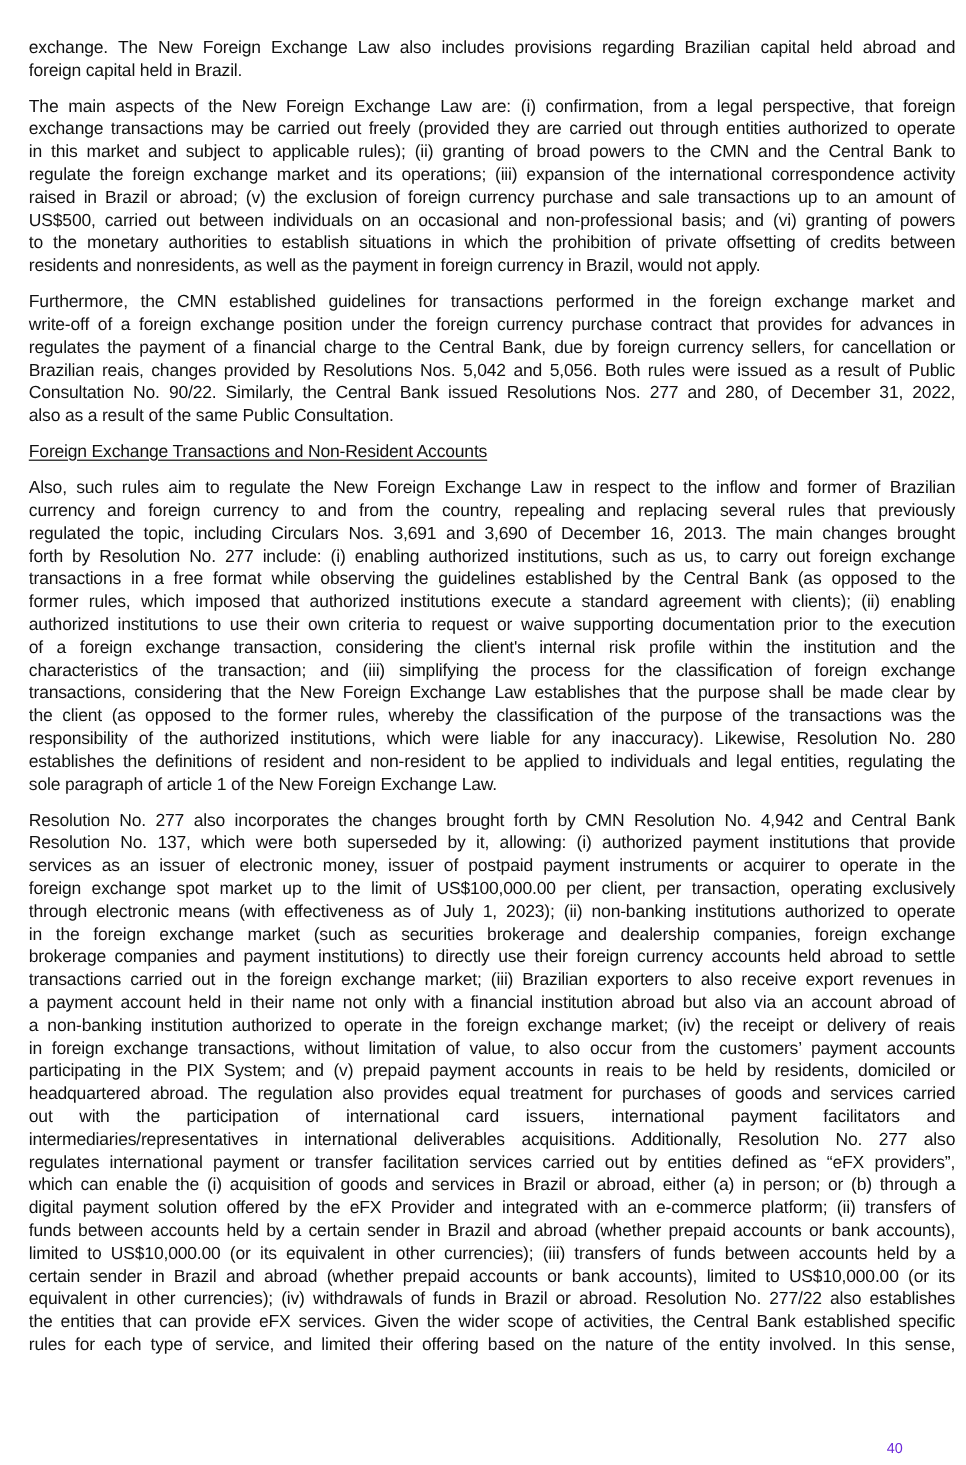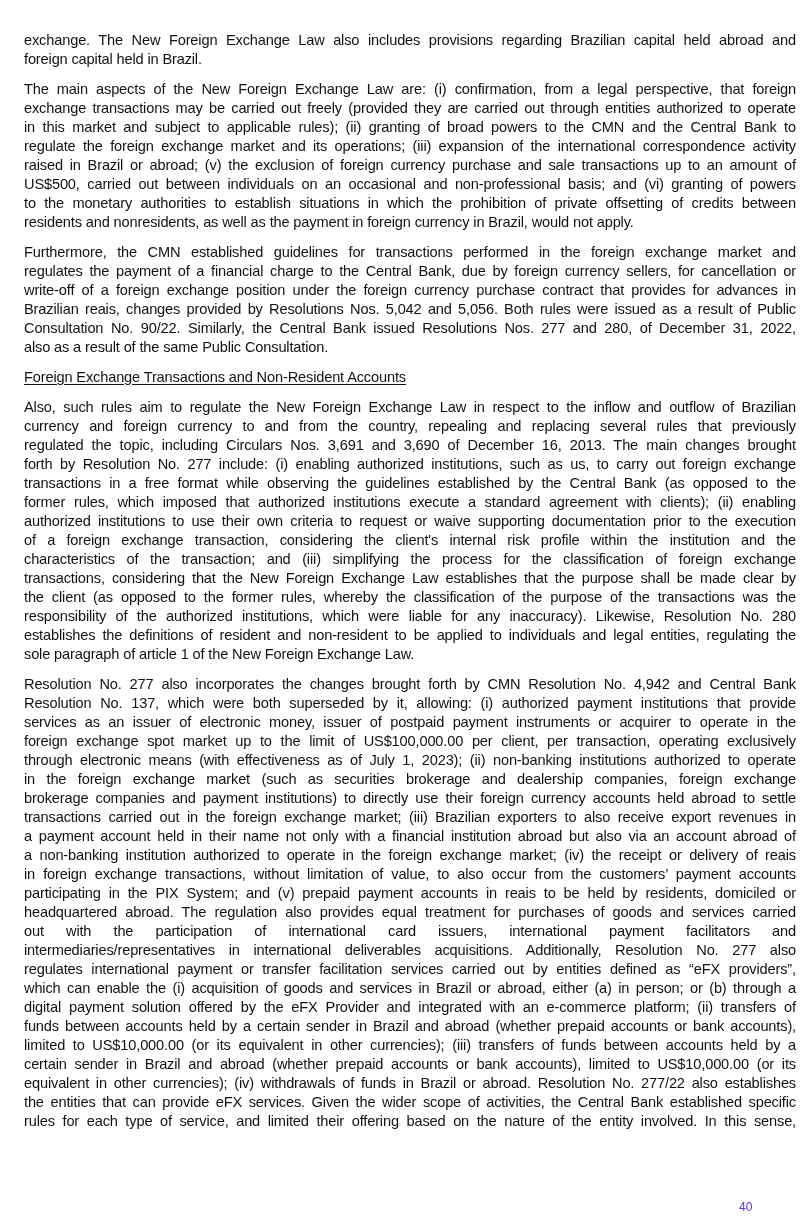--- a/index.html
+++ b/index.html
@@ -74,33 +74,33 @@
     <span class="line">in this market and subject to applicable rules); (ii) granting of broad powers to the CMN and the Central Bank to</span>
     <span class="line">regulate the foreign exchange market and its operations; (iii) expansion of the international correspondence activity</span>
     <span class="line">raised in Brazil or abroad; (v) the exclusion of foreign currency purchase and sale transactions up to an amount of</span>
     <span class="line">US$500, carried out between individuals on an occasional and non-professional basis; and (vi) granting of powers</span>
     <span class="line">to the monetary authorities to establish situations in which the prohibition of private offsetting of credits between</span>
     <span class="line last">residents and nonresidents, as well as the payment in foreign currency in Brazil, would not apply.</span>
   </div>
 
   <div class="para">
     <span class="line">Furthermore, the CMN established guidelines for transactions performed in the foreign exchange market and</span>
+    <span class="line">write-off of a foreign exchange position under the foreign currency purchase contract that provides for advances in</span>
     <span class="line">regulates the payment of a financial charge to the Central Bank, due by foreign currency sellers, for cancellation or</span>
-    <span class="line">write-off of a foreign exchange position under the foreign currency purchase contract that provides for advances in</span>
     <span class="line">Brazilian reais, changes provided by Resolutions Nos. 5,042 and 5,056. Both rules were issued as a result of Public</span>
     <span class="line">Consultation No. 90/22. Similarly, the Central Bank issued Resolutions Nos. 277 and 280, of December 31, 2022,</span>
     <span class="line last">also as a result of the same Public Consultation.</span>
   </div>
 
   <div>
     <span class="heading">Foreign Exchange Transactions and Non-Resident Accounts</span>
   </div>
 
   <div class="para">
-    <span class="line">Also, such rules aim to regulate the New Foreign Exchange Law in respect to the inflow and outflow of Brazilian</span>
+    <span class="line">Also, such rules aim to regulate the New Foreign Exchange Law in respect to the inflow and former of Brazilian</span>
     <span class="line">currency and foreign currency to and from the country, repealing and replacing several rules that previously</span>
     <span class="line">regulated the topic, including Circulars Nos. 3,691 and 3,690 of December 16, 2013. The main changes brought</span>
     <span class="line">forth by Resolution No. 277 include: (i) enabling authorized institutions, such as us, to carry out foreign exchange</span>
     <span class="line">transactions in a free format while observing the guidelines established by the Central Bank (as opposed to the</span>
     <span class="line">former rules, which imposed that authorized institutions execute a standard agreement with clients); (ii) enabling</span>
     <span class="line">authorized institutions to use their own criteria to request or waive supporting documentation prior to the execution</span>
     <span class="line">of a foreign exchange transaction, considering the client's internal risk profile within the institution and the</span>
     <span class="line">characteristics of the transaction; and (iii) simplifying the process for the classification of foreign exchange</span>
     <span class="line">transactions, considering that the New Foreign Exchange Law establishes that the purpose shall be made clear by</span>
     <span class="line">the client (as opposed to the former rules, whereby the classification of the purpose of the transactions was the</span>

